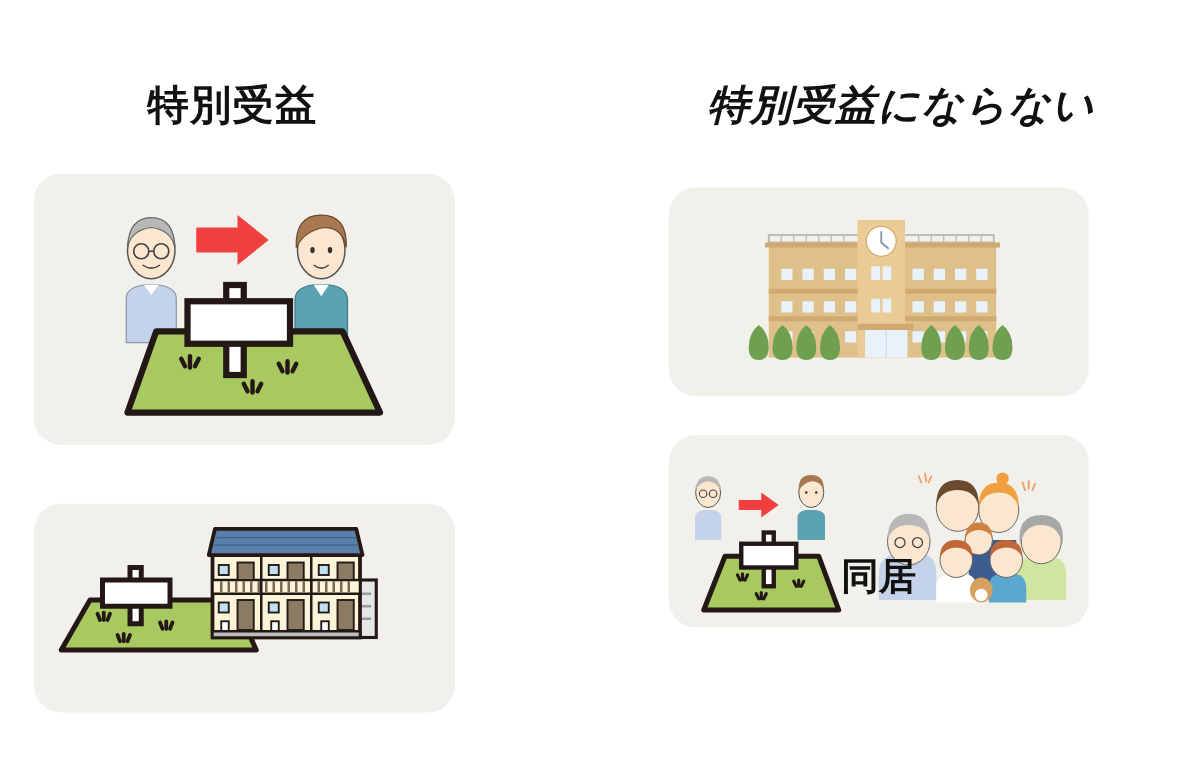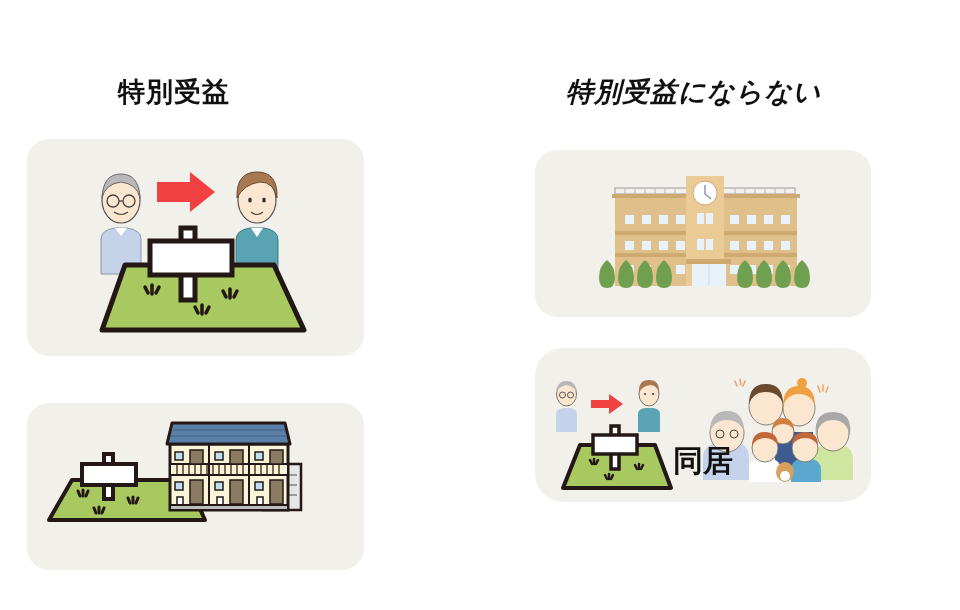--- a/index.html
+++ b/index.html
@@ -1,24 +1,24 @@
 <!DOCTYPE html>
 <html><head>
 <meta charset="utf-8">
 <style>
   html, body { margin:0; padding:0; background:#ffffff; }
   body { width:960px; height:610px; position:relative; overflow:hidden; font-family:"DejaVu Sans", "Liberation Sans", sans-serif; }
-  .col-title { position:absolute; top:62px; font-size:27px; font-weight:bold; color:#111; letter-spacing:1px; white-space:nowrap;margin-top:12px; }
+  .col-title { position:absolute; top:62px; font-size:33px; font-weight:bold; color:#111; letter-spacing:1px; white-space:nowrap; }
   #title-left { left:118px; }
   #title-right { left:566px;font-style:italic; }
   .card { position:absolute; background:#f2f0eb; border-radius:22px; }
   #card-land { left:27px; top:139px; width:337px; height:217px; }
   #card-apartment { left:27px; top:403px; width:337px; height:167px; }
   #card-school { left:535px; top:150px; width:336px; height:167px; }
-  #card-cohabit { left:535px; top:348px; width:336px; height:154px;border-radius:28px; }
+  #card-cohabit { left:535px; top:348px; width:336px; height:154px; }
   .card svg { position:absolute; left:0; top:0; }
   .card-caption { position:absolute; left:0; right:0; bottom:20px; text-align:center; font-size:30px; font-weight:bold; color:#111; }
 </style>
 </head>
 <body>
 
 <div id="title-left" class="col-title">特別受益</div>
 <div id="title-right" class="col-title">特別受益にならない</div>
 
 <div id="card-land" class="card">

